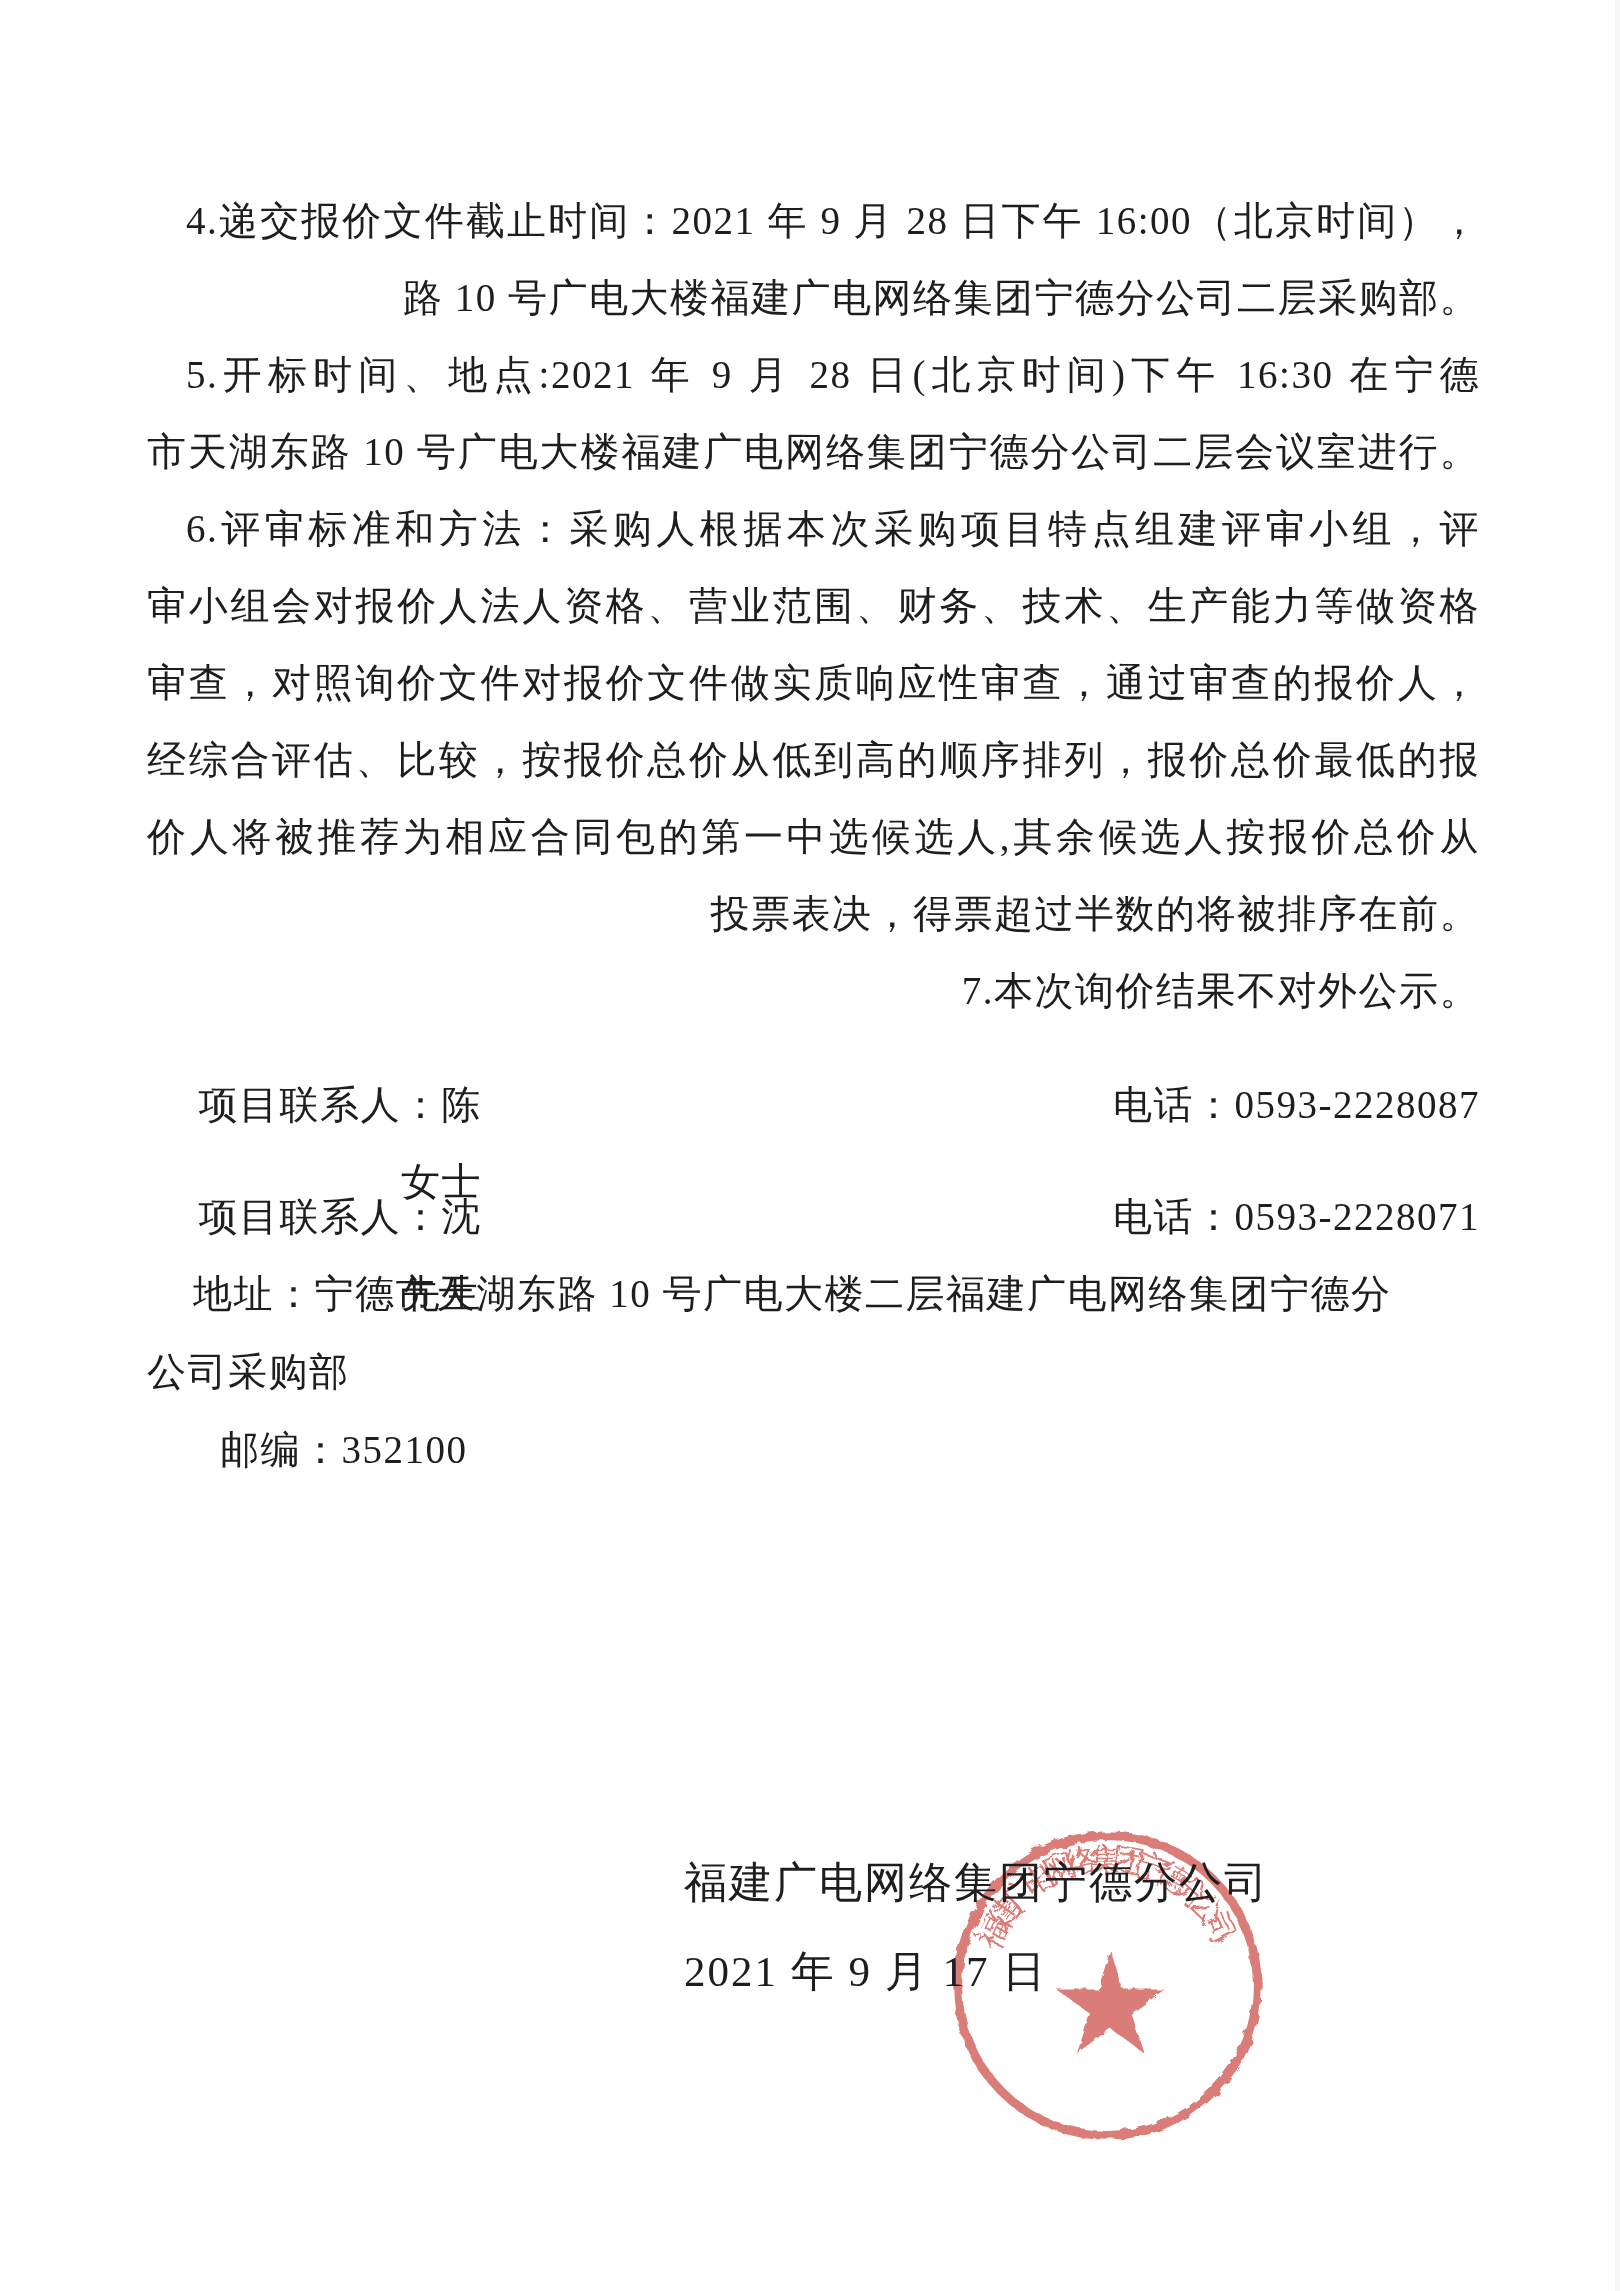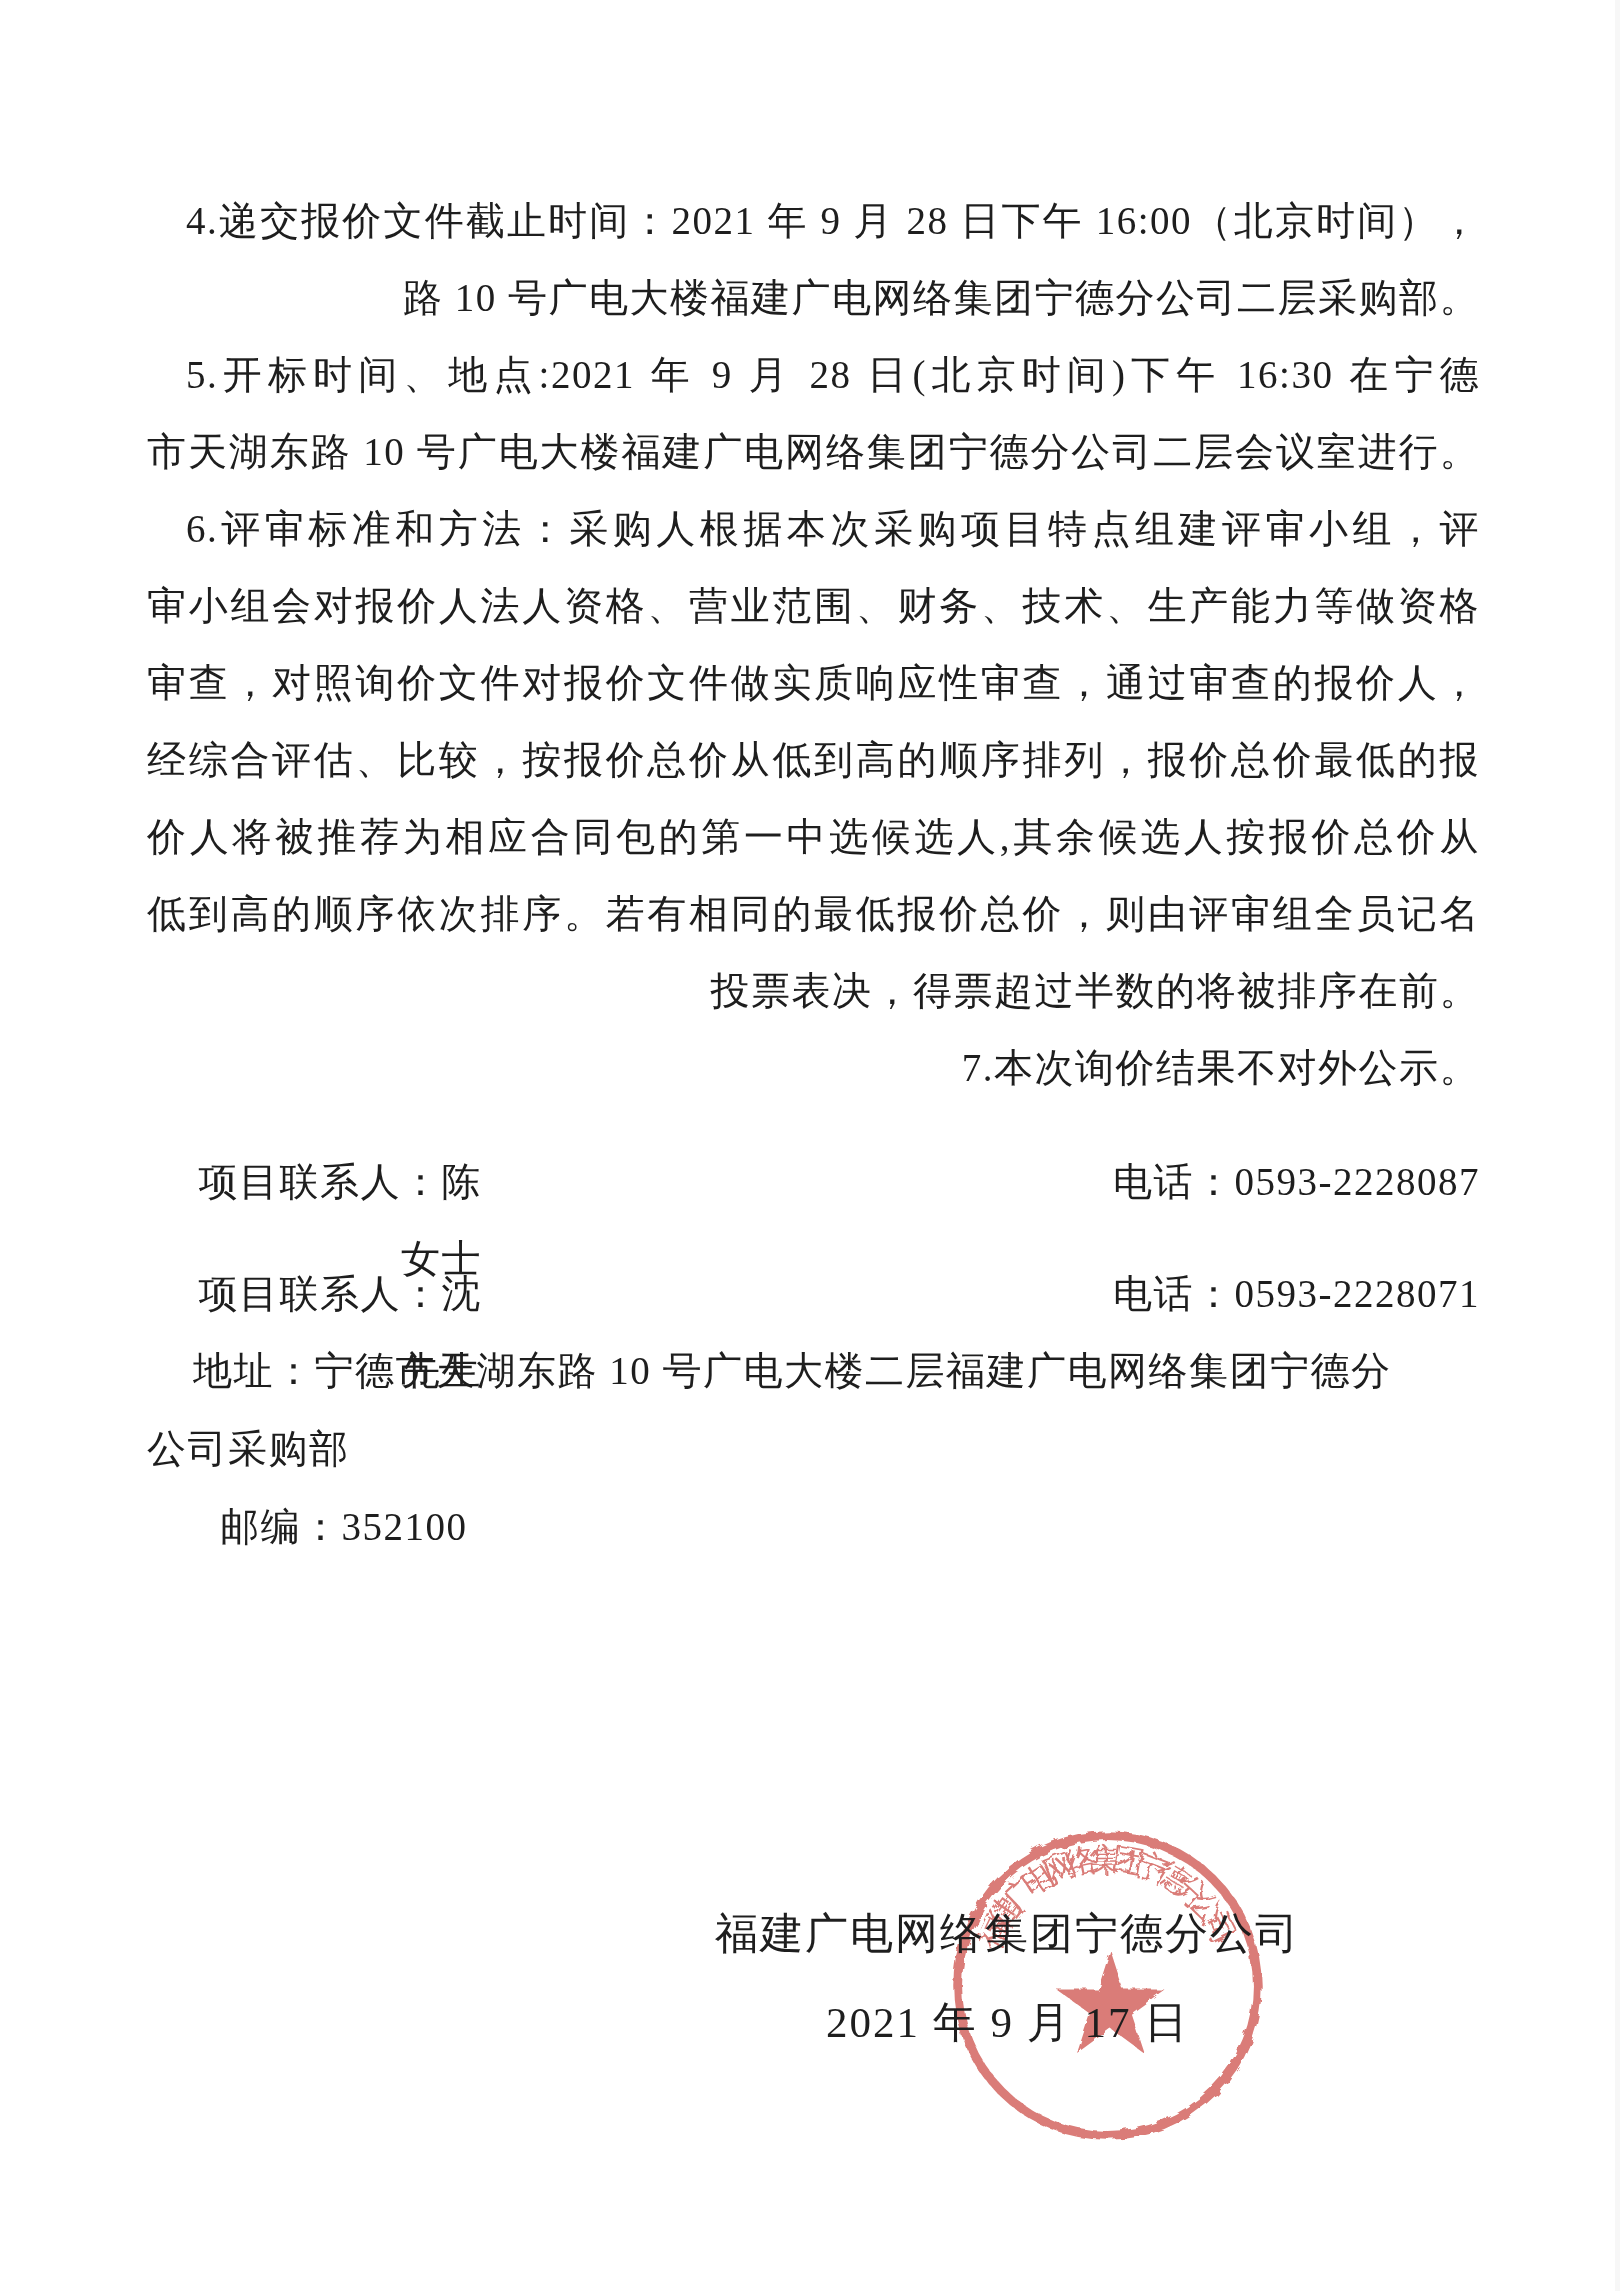--- a/index.html
+++ b/index.html
@@ -39,23 +39,23 @@
   }
   .contact-row + .contact-row { margin-top: 35px; }
   .contact-label { width: 289px; }
   .contact-phone { flex: 1; }
   .addr-block { }
   .addr-line { height: 78px; line-height: 78px; font-family: Liberation Serif, serif; }
   .addr-indent { padding-left: 46px; }
   .postal-indent { padding-left: 73px; }
   .signature {
     position: absolute;
-    left: 684px; top: 1897px;
+    left: 684px; top: 1846px;
     width: 647px;
-    text-align: center;
+    text-align: left;
     font-size: 43px;
     letter-spacing: 2px;
     z-index: 3;
   }
   .signature .company { height: 73px; line-height: 73px; }
   .signature .date   { height: 73px; line-height: 73px; margin-top: 15.7px; }
   .seal {
     position: absolute;
     left: 941px; top: 1819px;
     width: 333px; height: 333px;
@@ -76,21 +76,20 @@
 <div class="doc">
   <div class="line fill indent1">4.递交报价文件截止时间：2021 年 9 月 28 日下午 16:00（北京时间），</div>
   <div class="line">路 10 号广电大楼福建广电网络集团宁德分公司二层采购部。</div>
   <div class="line fill indent1">5.开标时间、地点:2021 年 9 月 28 日(北京时间)下午 16:30 在宁德</div>
   <div class="line fill">市天湖东路 10 号广电大楼福建广电网络集团宁德分公司二层会议室进行。</div>
   <div class="line fill indent1">6.评审标准和方法：采购人根据本次采购项目特点组建评审小组，评</div>
   <div class="line fill">审小组会对报价人法人资格、营业范围、财务、技术、生产能力等做资格</div>
   <div class="line fill">审查，对照询价文件对报价文件做实质响应性审查，通过审查的报价人，</div>
   <div class="line fill">经综合评估、比较，按报价总价从低到高的顺序排列，报价总价最低的报</div>
   <div class="line fill">价人将被推荐为相应合同包的第一中选候选人,其余候选人按报价总价从</div>
-  <div class="line fill">低到高的顺序依次排序。若有相同的最低报价总价，则由评审组全员记名</div>
   <div class="line">投票表决，得票超过半数的将被排序在前。</div>
   <div class="line indent1">7.本次询价结果不对外公示。</div>
 
   <div class="contact-block">
     <div class="contact-row">
       <span class="contact-label">项目联系人：陈女士</span>
       <span class="contact-phone">电话：0593-2228087</span>
     </div>
     <div class="contact-row">
       <span class="contact-label">项目联系人：沈先生</span>

